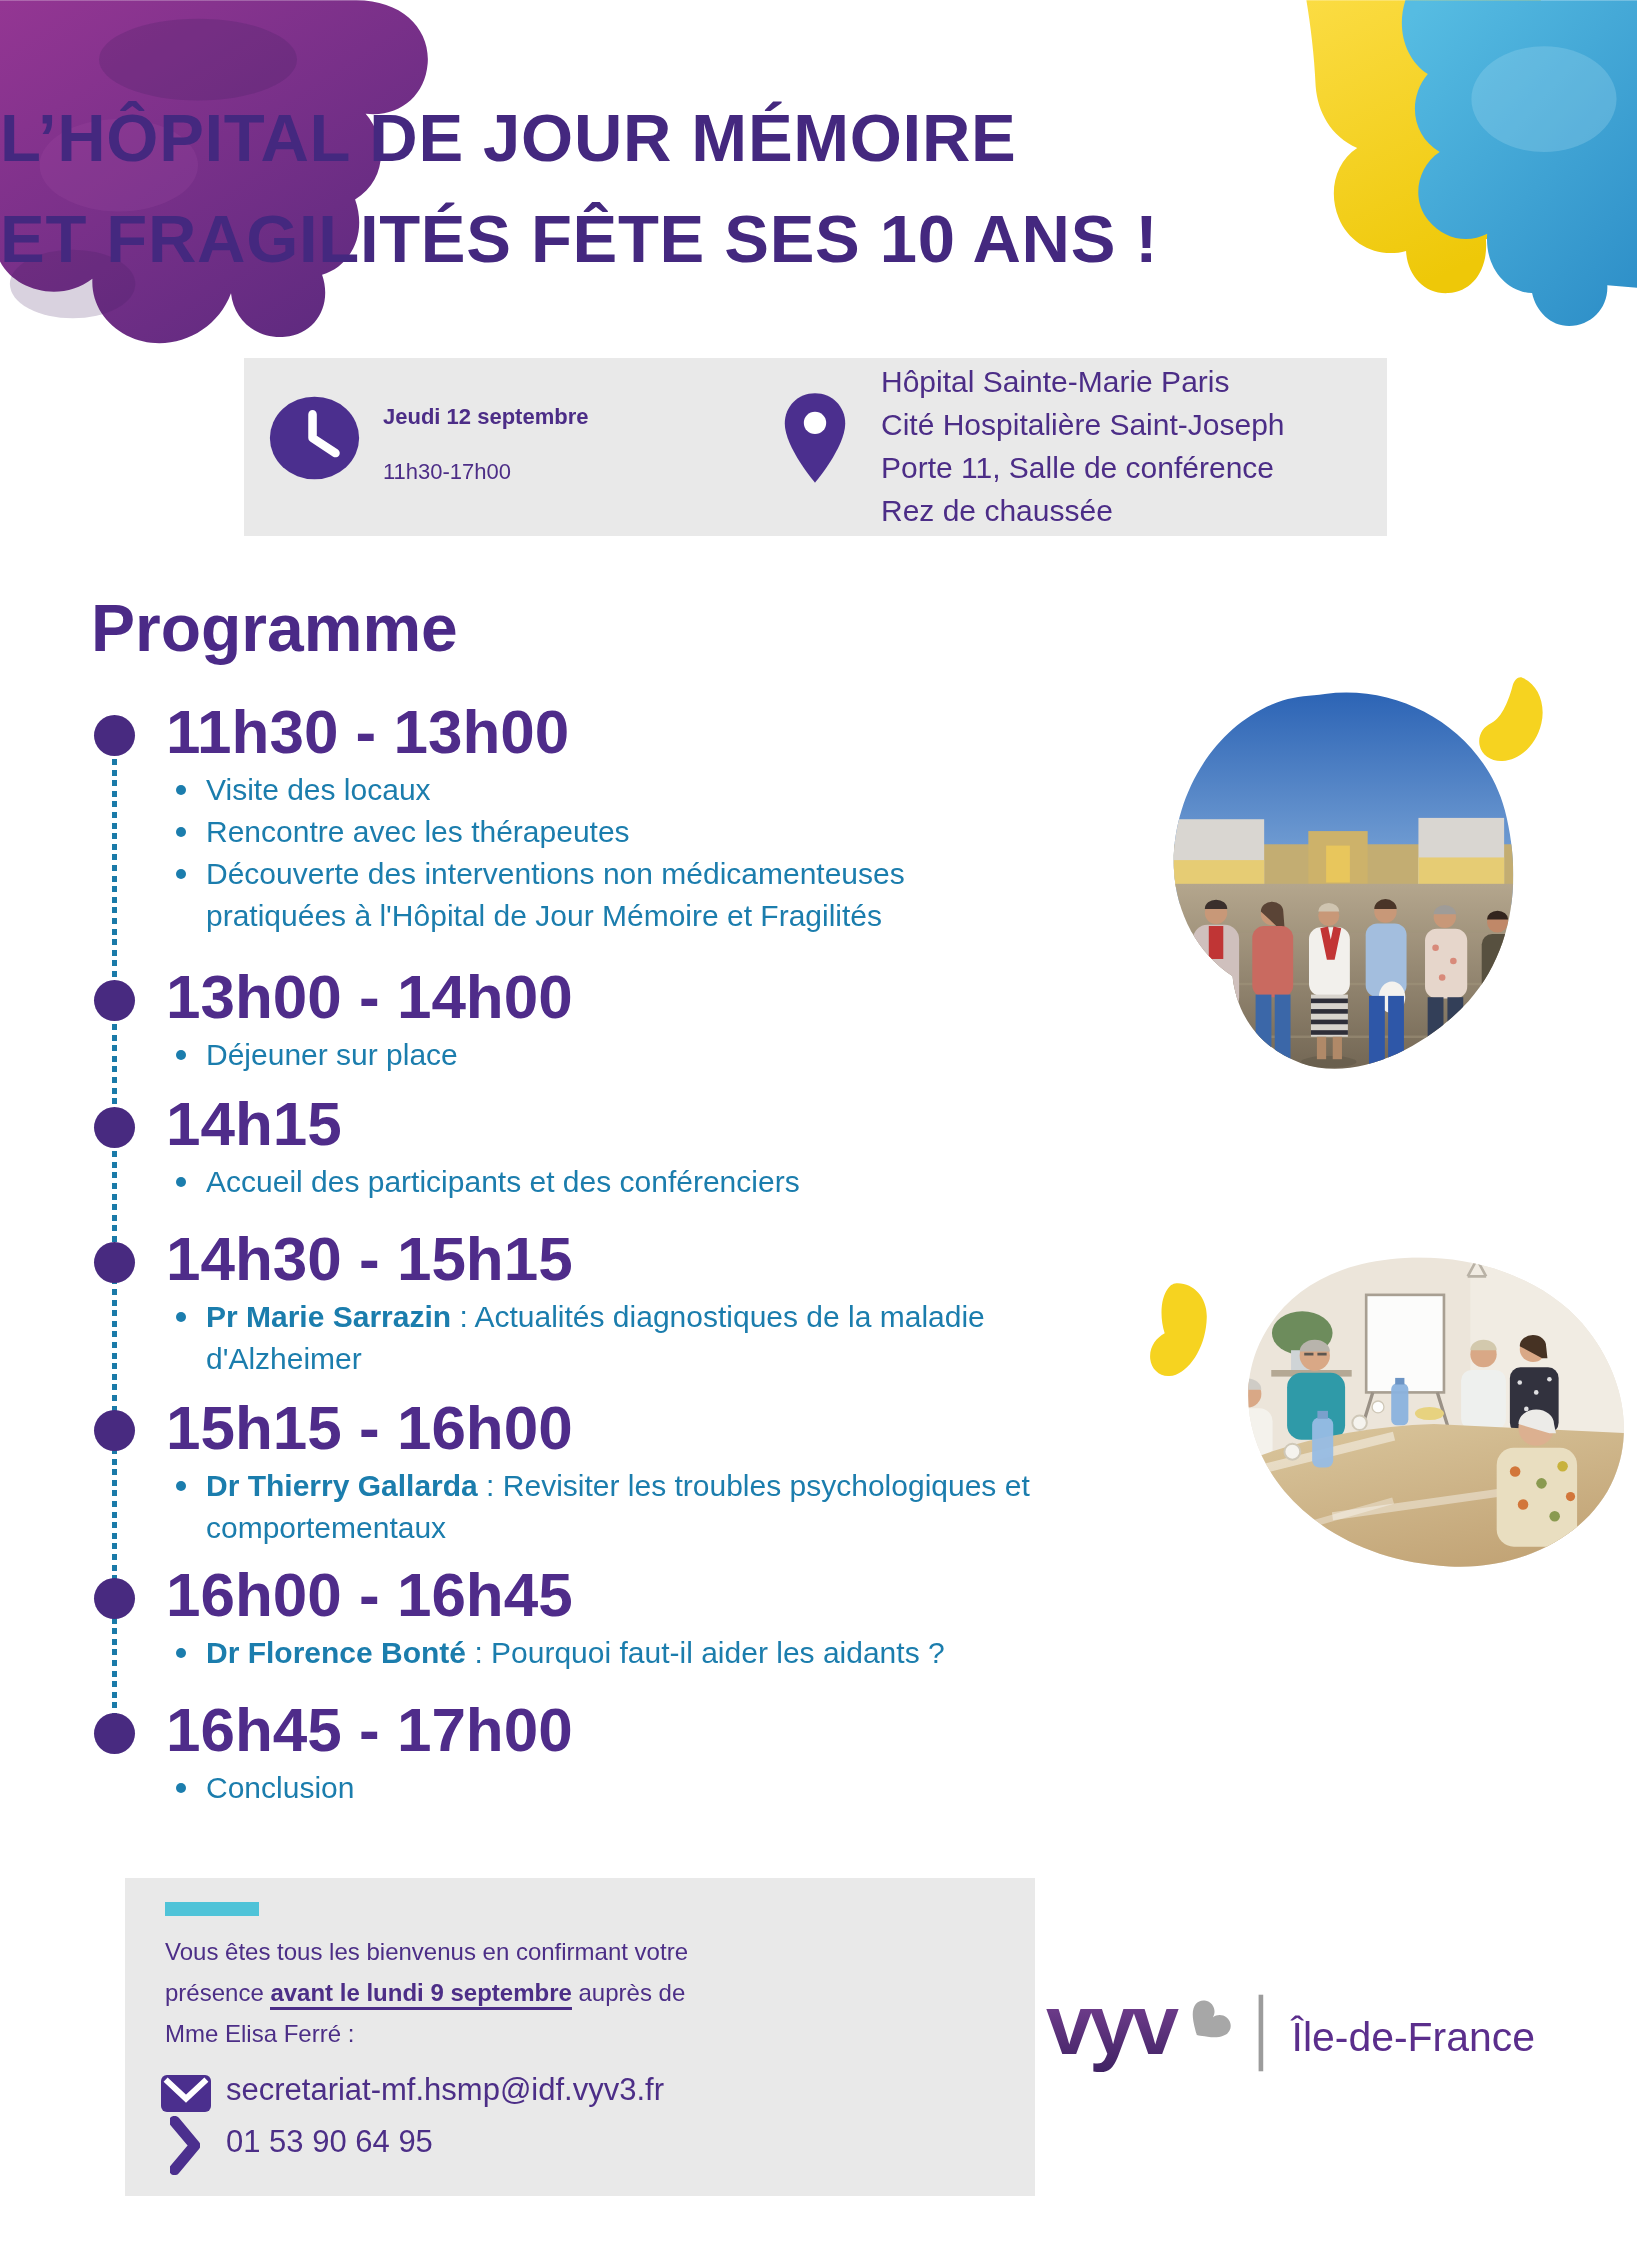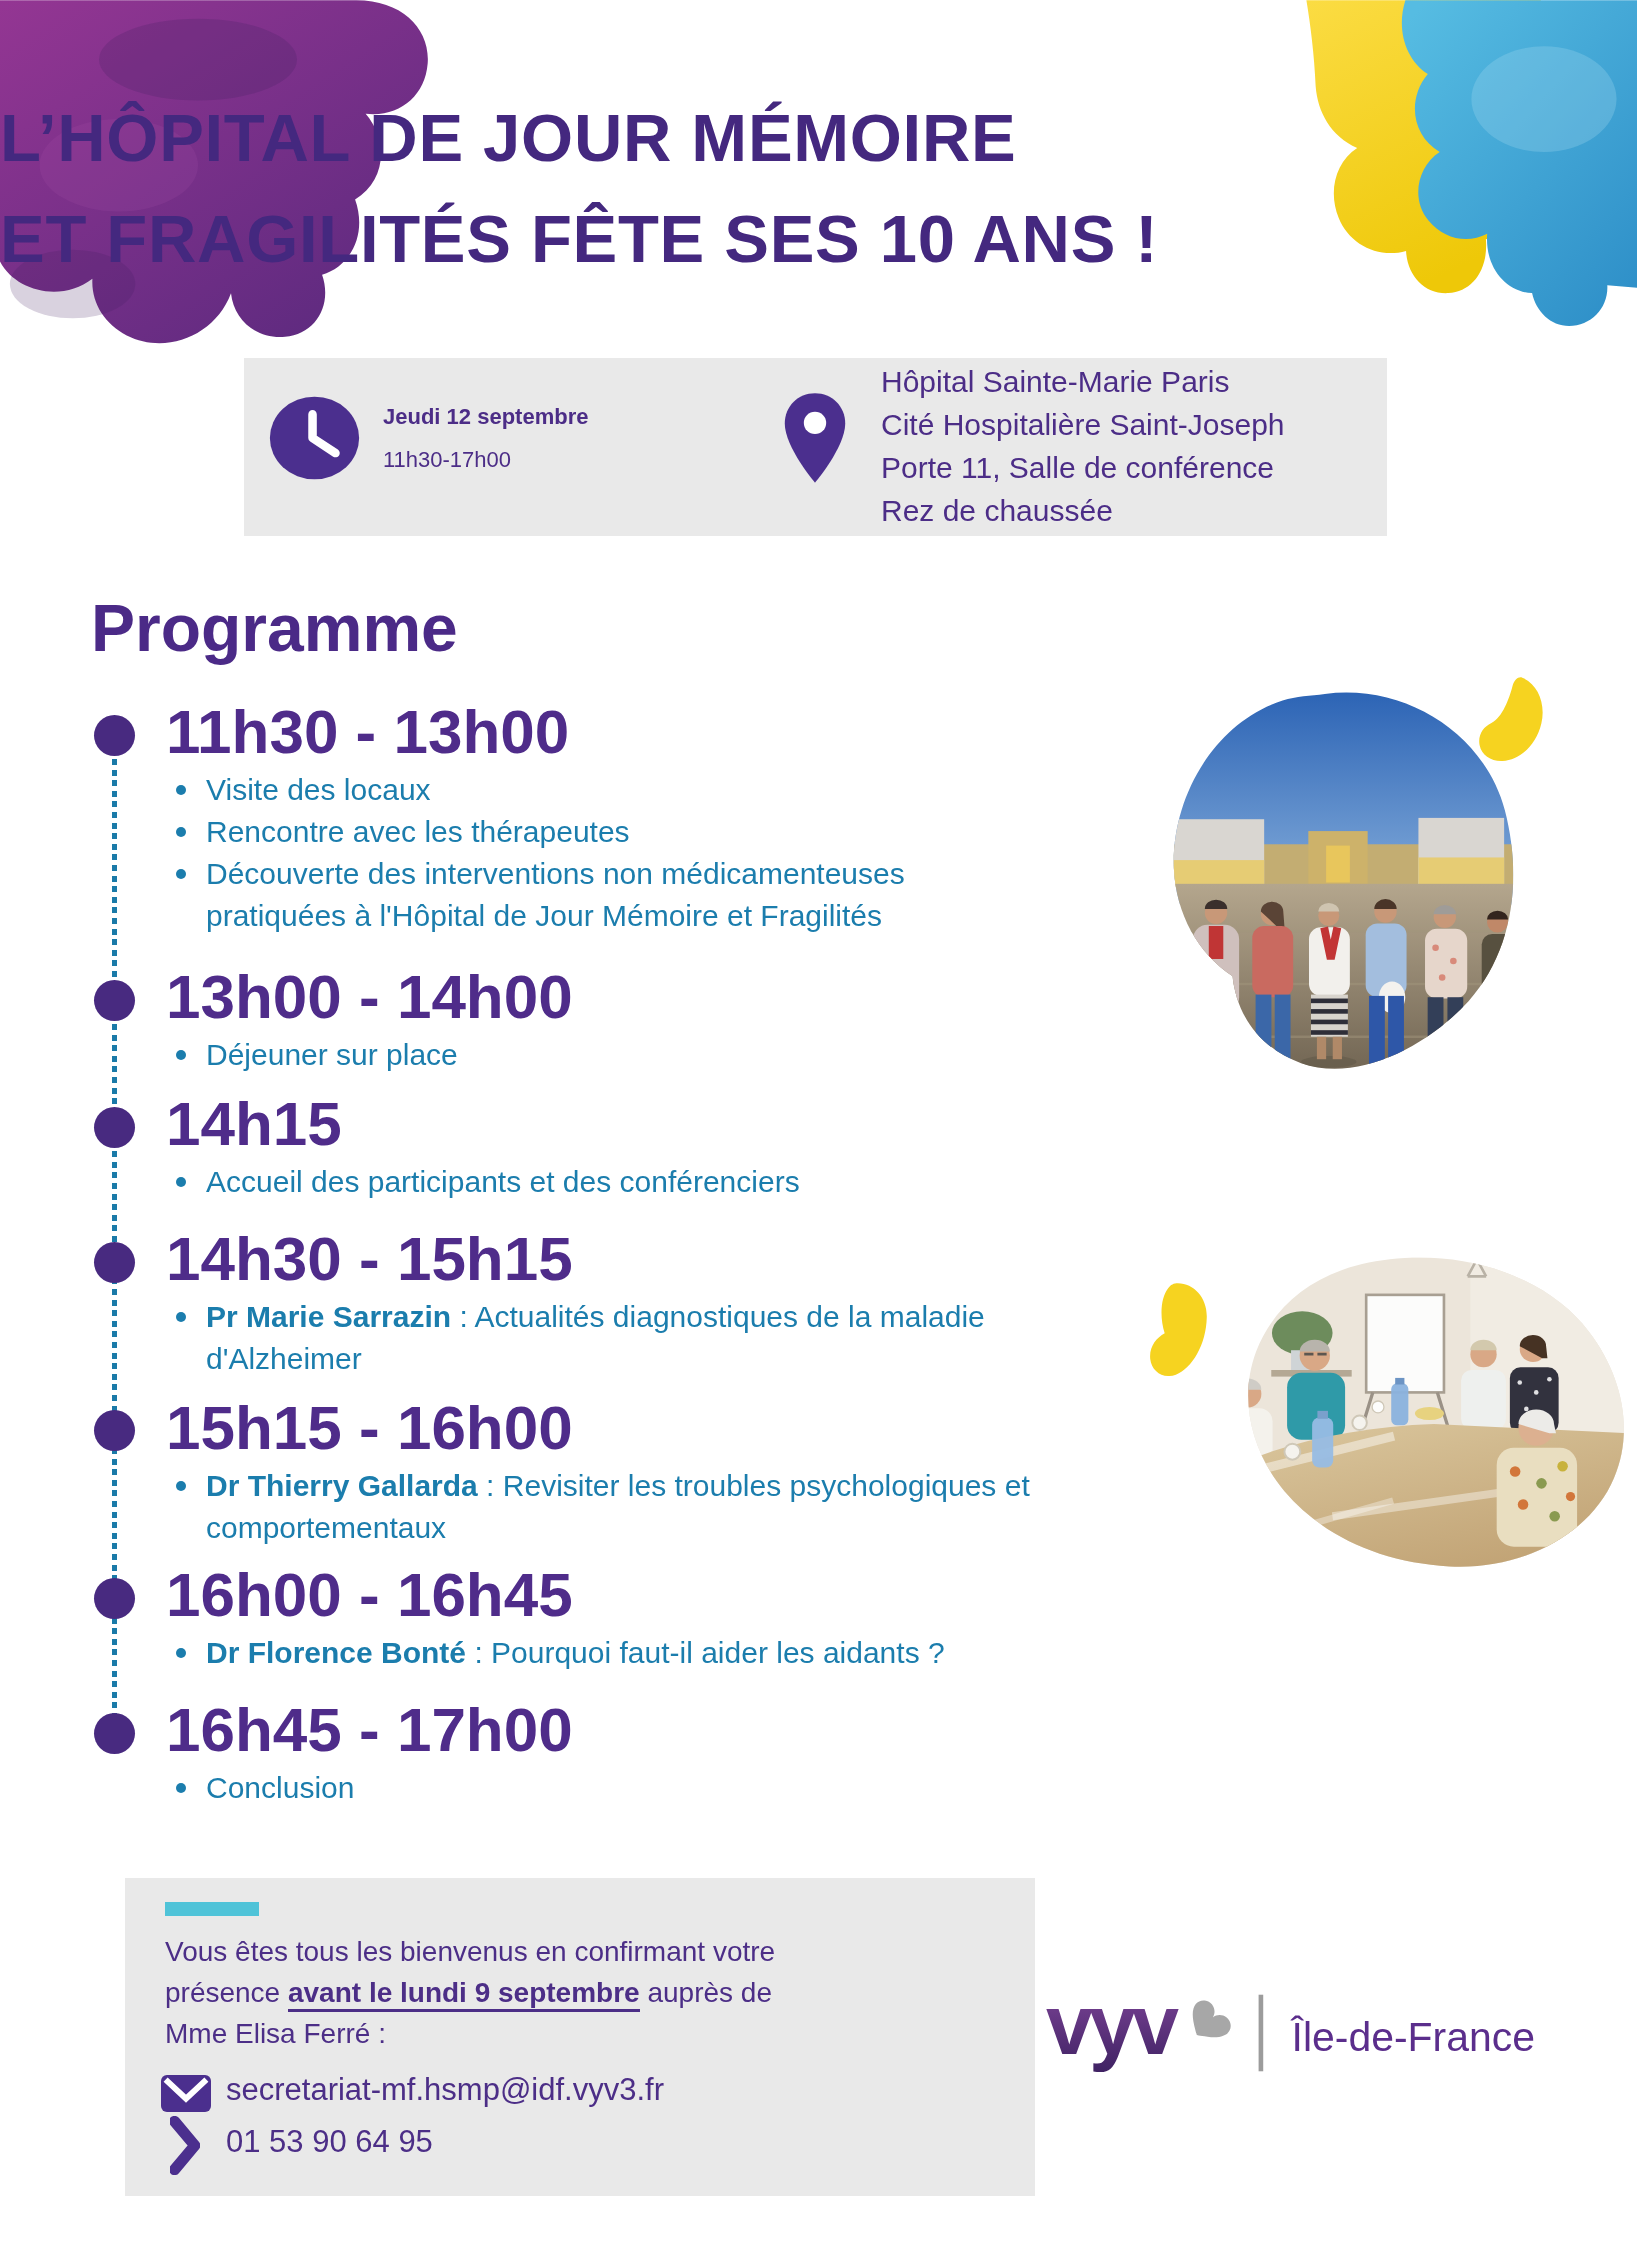--- a/index.html
+++ b/index.html
@@ -16,21 +16,21 @@
     position:absolute;left:0;top:87px;width:100%;
     text-align:left;font-weight:bold;font-size:67px;line-height:101px;
     color:#44287f;letter-spacing:0.7px;z-index:3;
   }
   .title span{display:block;}
   
   .info-box{position:absolute;left:244px;top:358px;width:1143px;height:178px;background:#e9e9e9;z-index:2;}
   .clock-wrap{position:absolute;left:25px;top:38px;}
   .date-block{position:absolute;left:139px;top:37px;line-height:43px;color:#4c2d87;font-size:22px;}
   .date-block .d1{font-weight:bold;display:block;}
-  .date-block .d2{display:block;}
+  .date-block .d2{display:block;margin-top:12px;}
   .pin-wrap{position:absolute;left:538px;top:34px;}
   .addr{position:absolute;left:637px;top:2px;font-size:30px;line-height:43px;color:#4c2d87;}
   .addr span{display:block;}
   
   .prog-title{position:absolute;left:91px;top:589px;font-size:66px;line-height:79px;font-weight:bold;color:#4b2a87;z-index:2;}
   .tl-line{
     position:absolute;left:112px;top:759px;width:4.6px;height:977px;z-index:1;
     background:repeating-linear-gradient(to bottom,#1a7aa8 0 6px,transparent 6px 10.6px);
   }
   .tl-dot{position:absolute;left:94px;width:41px;height:41px;border-radius:50%;background:#482a80;z-index:2;}
@@ -40,21 +40,21 @@
   .sec li{display:flex;align-items:flex-start;}
   .b-dot{flex:0 0 auto;width:10px;height:10px;border-radius:50%;background:#1b7dad;margin:16.5px 20px 0 10px;}
   .b-text{font-size:30px;line-height:42px;color:#1b7dad;}
   .b-text .speaker{font-weight:bold;}
   .b-text .l2{display:block;}
   
   .photo{position:absolute;z-index:1;}
   
   .foot-box{position:absolute;left:125px;top:1878px;width:910px;height:318px;background:#e9e9e9;z-index:2;}
   .accent-bar{position:absolute;left:40px;top:24.4px;width:94px;height:13.2px;background:#4fc3d8;}
-  .rsvp{position:absolute;left:40px;top:53px;font-size:28px;line-height:41px;color:#4c2e87;}
+  .rsvp{position:absolute;left:40px;top:53px;font-size:24px;line-height:41px;color:#4c2e87;}
   .rsvp .row{display:block;}
   .rsvp .bold-underline{font-weight:bold;border-bottom:3.3px solid #4c2e87;padding-bottom:1.3px;}
   .mail-icon{position:absolute;left:36px;top:197px;}
   .mail-text{position:absolute;left:101px;top:191px;font-size:31px;line-height:41px;color:#4c2e87;}
   .phone-icon{position:absolute;left:45px;top:238px;}
   .phone-text{position:absolute;left:101px;top:243px;font-size:31px;line-height:41px;color:#4c2e87;}
   
   .logo{position:absolute;left:1046px;top:1980px;z-index:2;}
 </style>
 </head>

